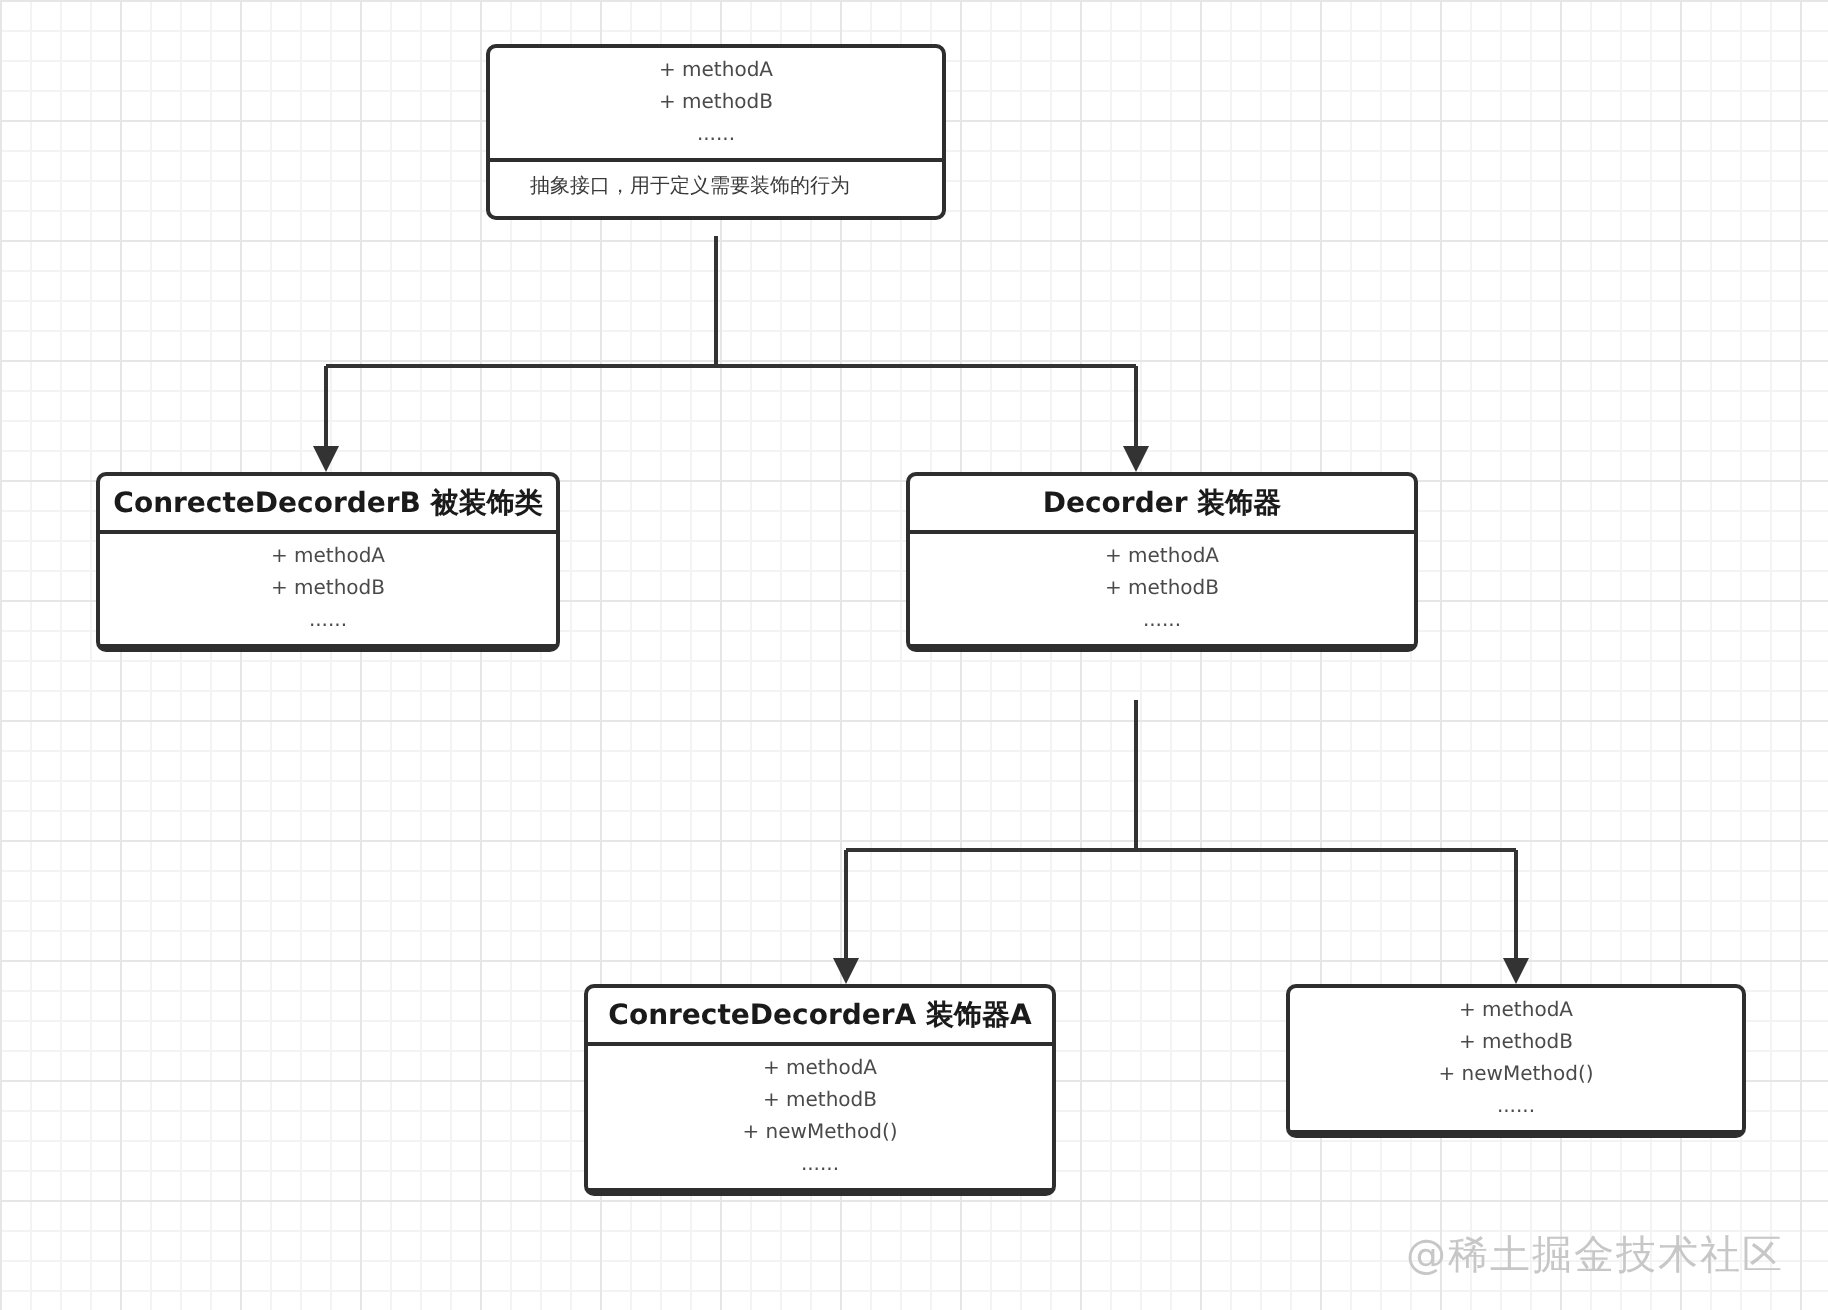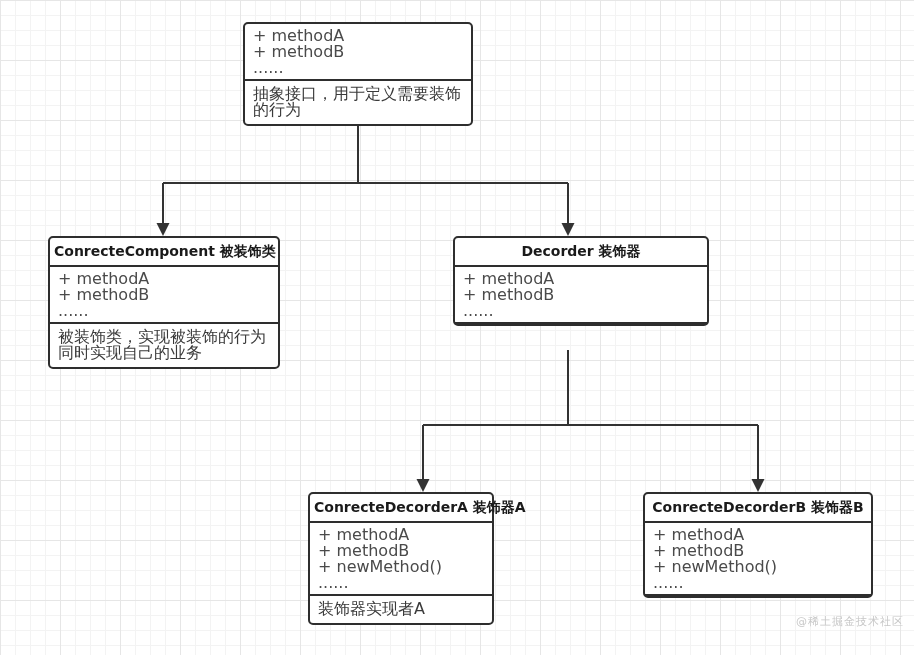--- a/index.html
+++ b/index.html
@@ -38,38 +38,39 @@
   .uml-title {
     font-size: 14px;
     font-weight: bold;
     color: #1a1a1a;
     text-align: center;
     padding: 5px 4px 4px;
     border-bottom: 2px solid #2e2e2e;
     white-space: nowrap;
   }
   .uml-methods {
-    font-size: 16px;
+    font-size: 10px;
     color: #4a4a4a;
     line-height: 16px;
     padding: 4px 8px 3px;
     border-bottom: 2px solid #2e2e2e;
+    text-align: center;
   }
   .uml-note {
-    font-size: 16px;
+    font-size: 10px;
     color: #3a3a3a;
     line-height: 16px;
-    padding: 5px 8px 6px;
+    padding: 5px 20px 6px;
   }
   .watermark {
     position: absolute;
     z-index: 1;
-    right: 10px;
+    right: 22px;
     top: 614px;
-    font-size: 11px;
+    font-size: 20px;
     color: #c7c7c7;
     letter-spacing: 1px;
   }
 </style>
 </head>
 <body>
 
 <div class="canvas">
 
   <svg class="connectors" width="914" height="655" viewBox="0 0 914 655">
@@ -90,51 +91,48 @@
   <div class="uml" style="left:243px; top:22px; width:230px;">
     <div class="uml-methods">
       <div>+ methodA</div>
       <div>+ methodB</div>
       <div>......</div>
     </div>
     <div class="uml-note">抽象接口，用于定义需要装饰的行为</div>
   </div>
 
   <div class="uml" style="left:48px; top:236px; width:232px;">
-    <div class="uml-title">ConrecteComponent 被装饰类</div>
+    <div class="uml-title">ConrecteDecorderB 被装饰类</div>
     <div class="uml-methods">
       <div>+ methodA</div>
       <div>+ methodB</div>
       <div>......</div>
     </div>
-    <div class="uml-note">被装饰类，实现被装饰的行为同时实现自己的业务</div>
   </div>
 
   <div class="uml" style="left:453px; top:236px; width:256px;">
     <div class="uml-title">Decorder 装饰器</div>
     <div class="uml-methods">
       <div>+ methodA</div>
       <div>+ methodB</div>
       <div>......</div>
     </div>
   </div>
 
-  <div class="uml" style="left:308px; top:492px; width:186px;">
+  <div class="uml" style="left:292px; top:492px; width:236px;">
     <div class="uml-title">ConrecteDecorderA 装饰器A</div>
     <div class="uml-methods">
       <div>+ methodA</div>
       <div>+ methodB</div>
       <div>+ newMethod()</div>
       <div>......</div>
     </div>
-    <div class="uml-note">装饰器实现者A</div>
   </div>
 
   <div class="uml" style="left:643px; top:492px; width:230px;">
-    <div class="uml-title">ConrecteDecorderB 装饰器B</div>
     <div class="uml-methods">
       <div>+ methodA</div>
       <div>+ methodB</div>
       <div>+ newMethod()</div>
       <div>......</div>
     </div>
   </div>
 
   <div class="watermark">@稀土掘金技术社区</div>
 

